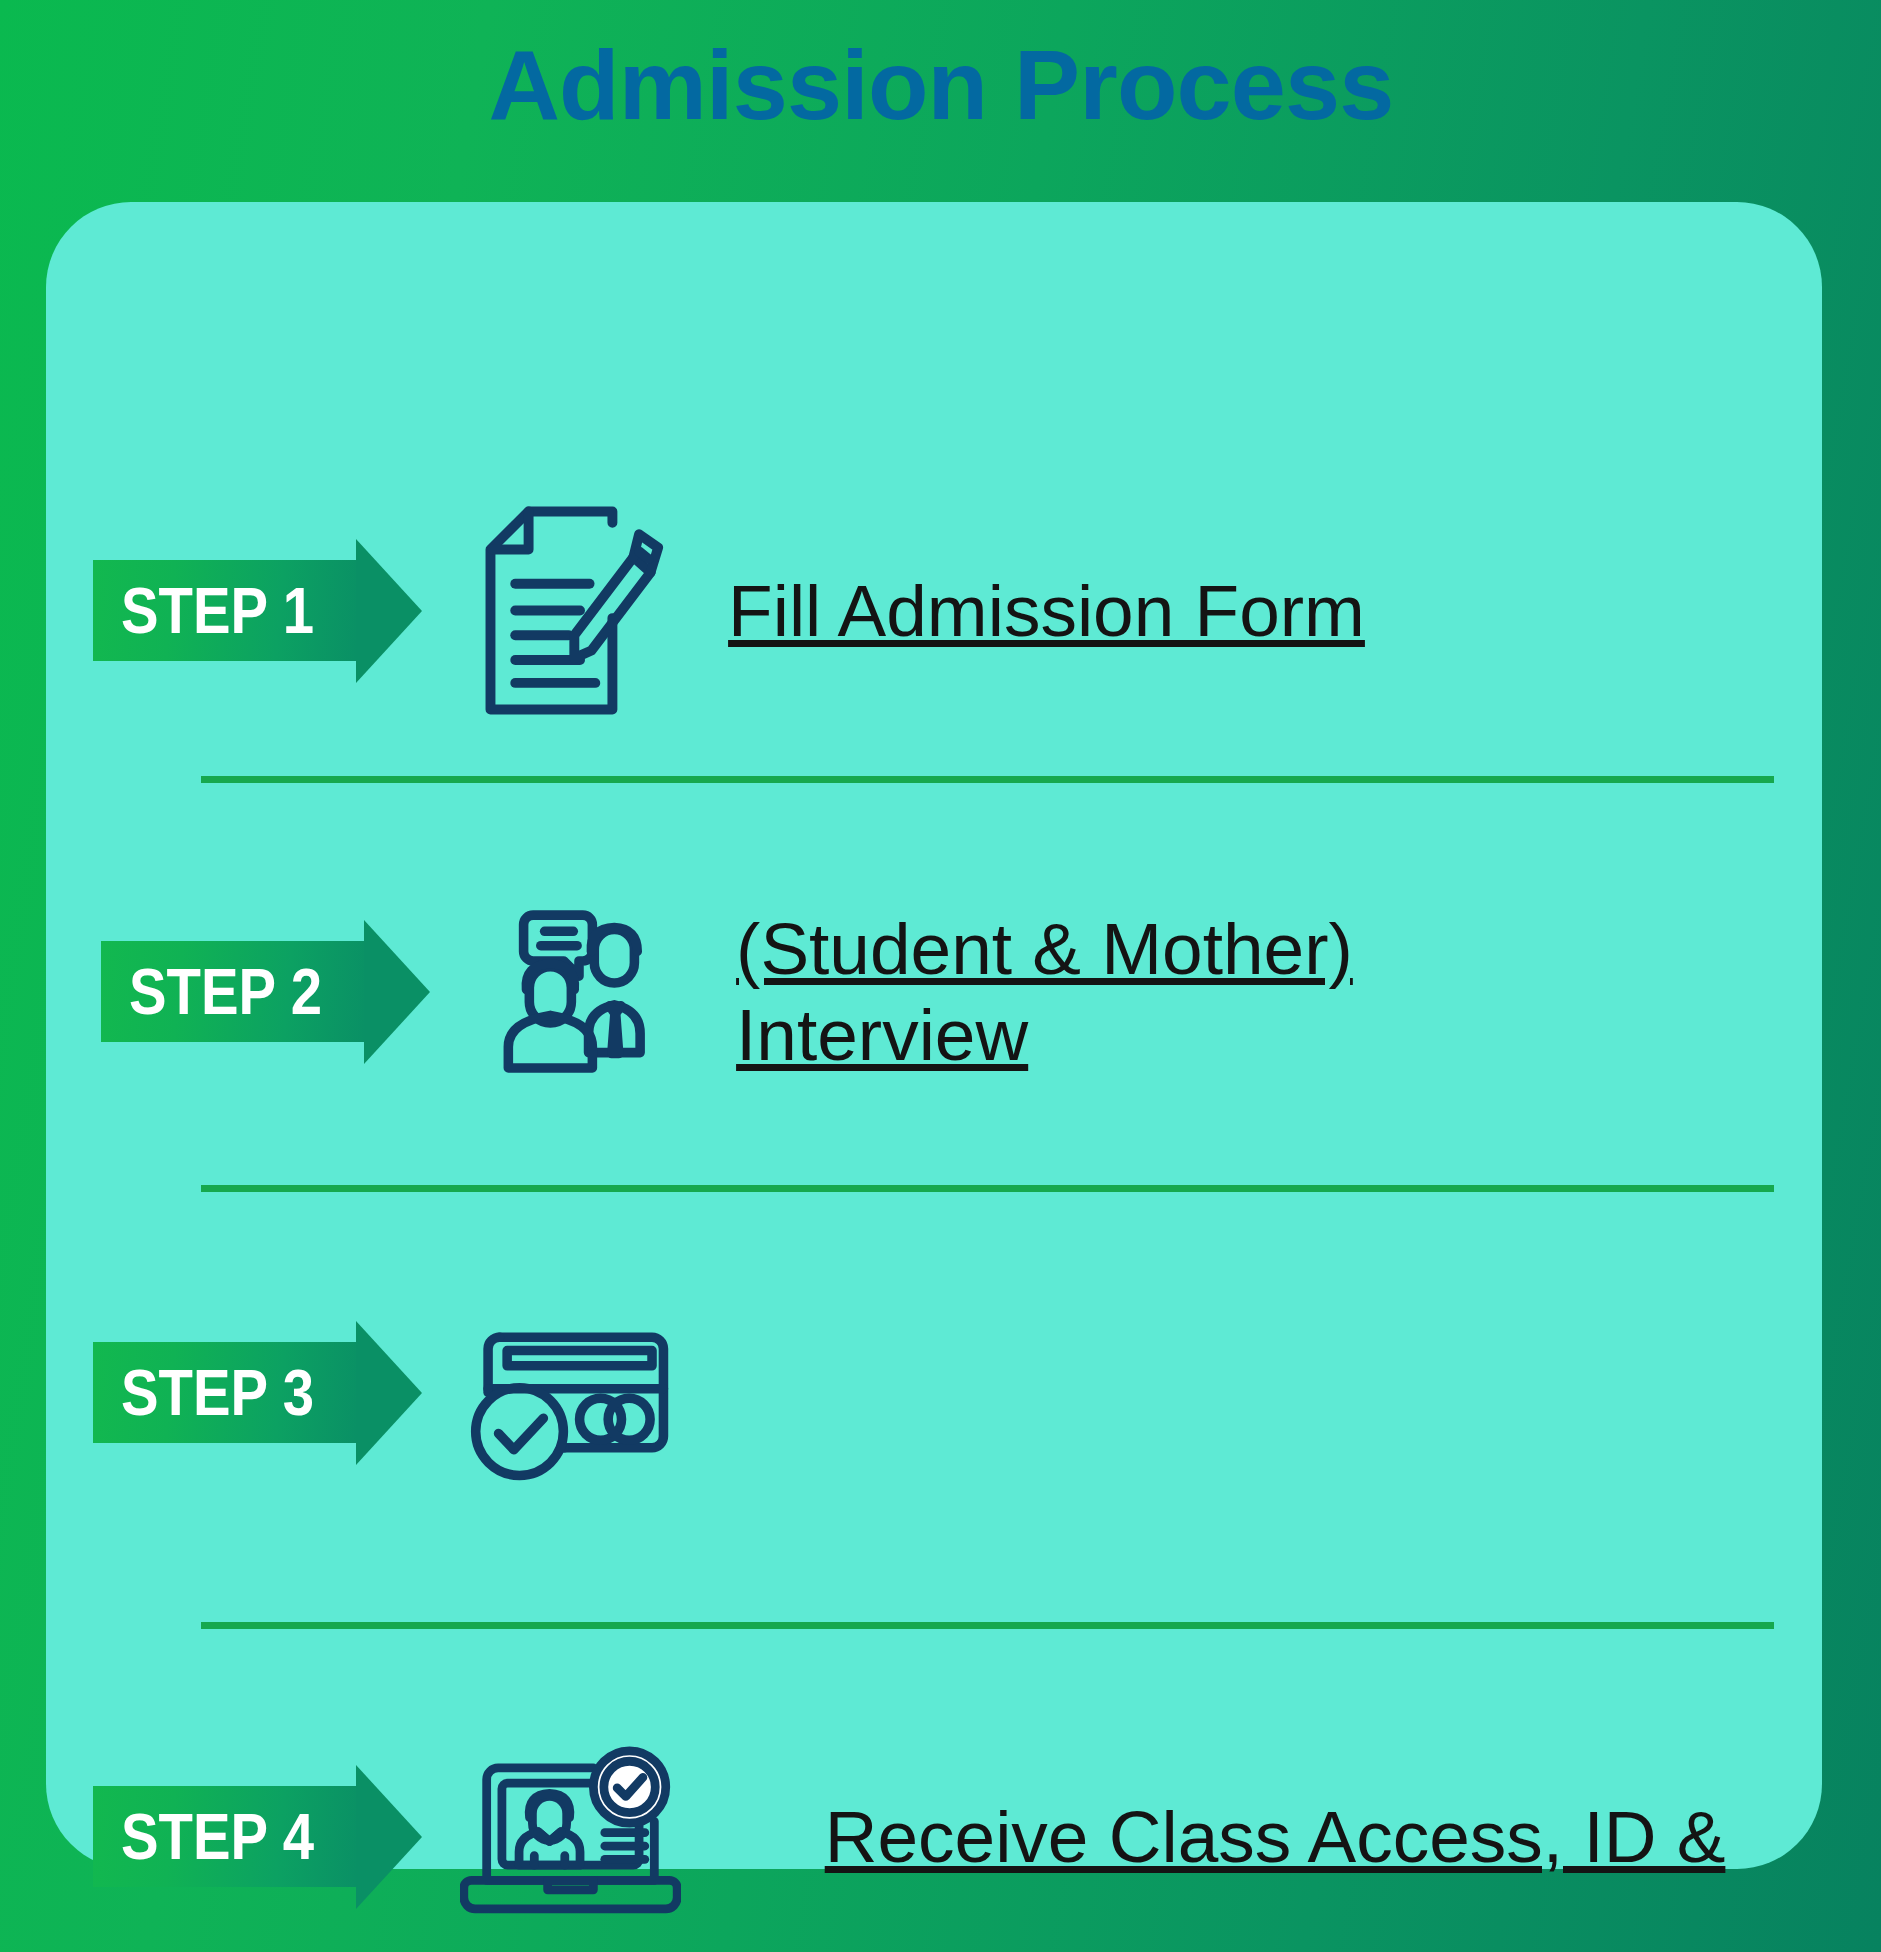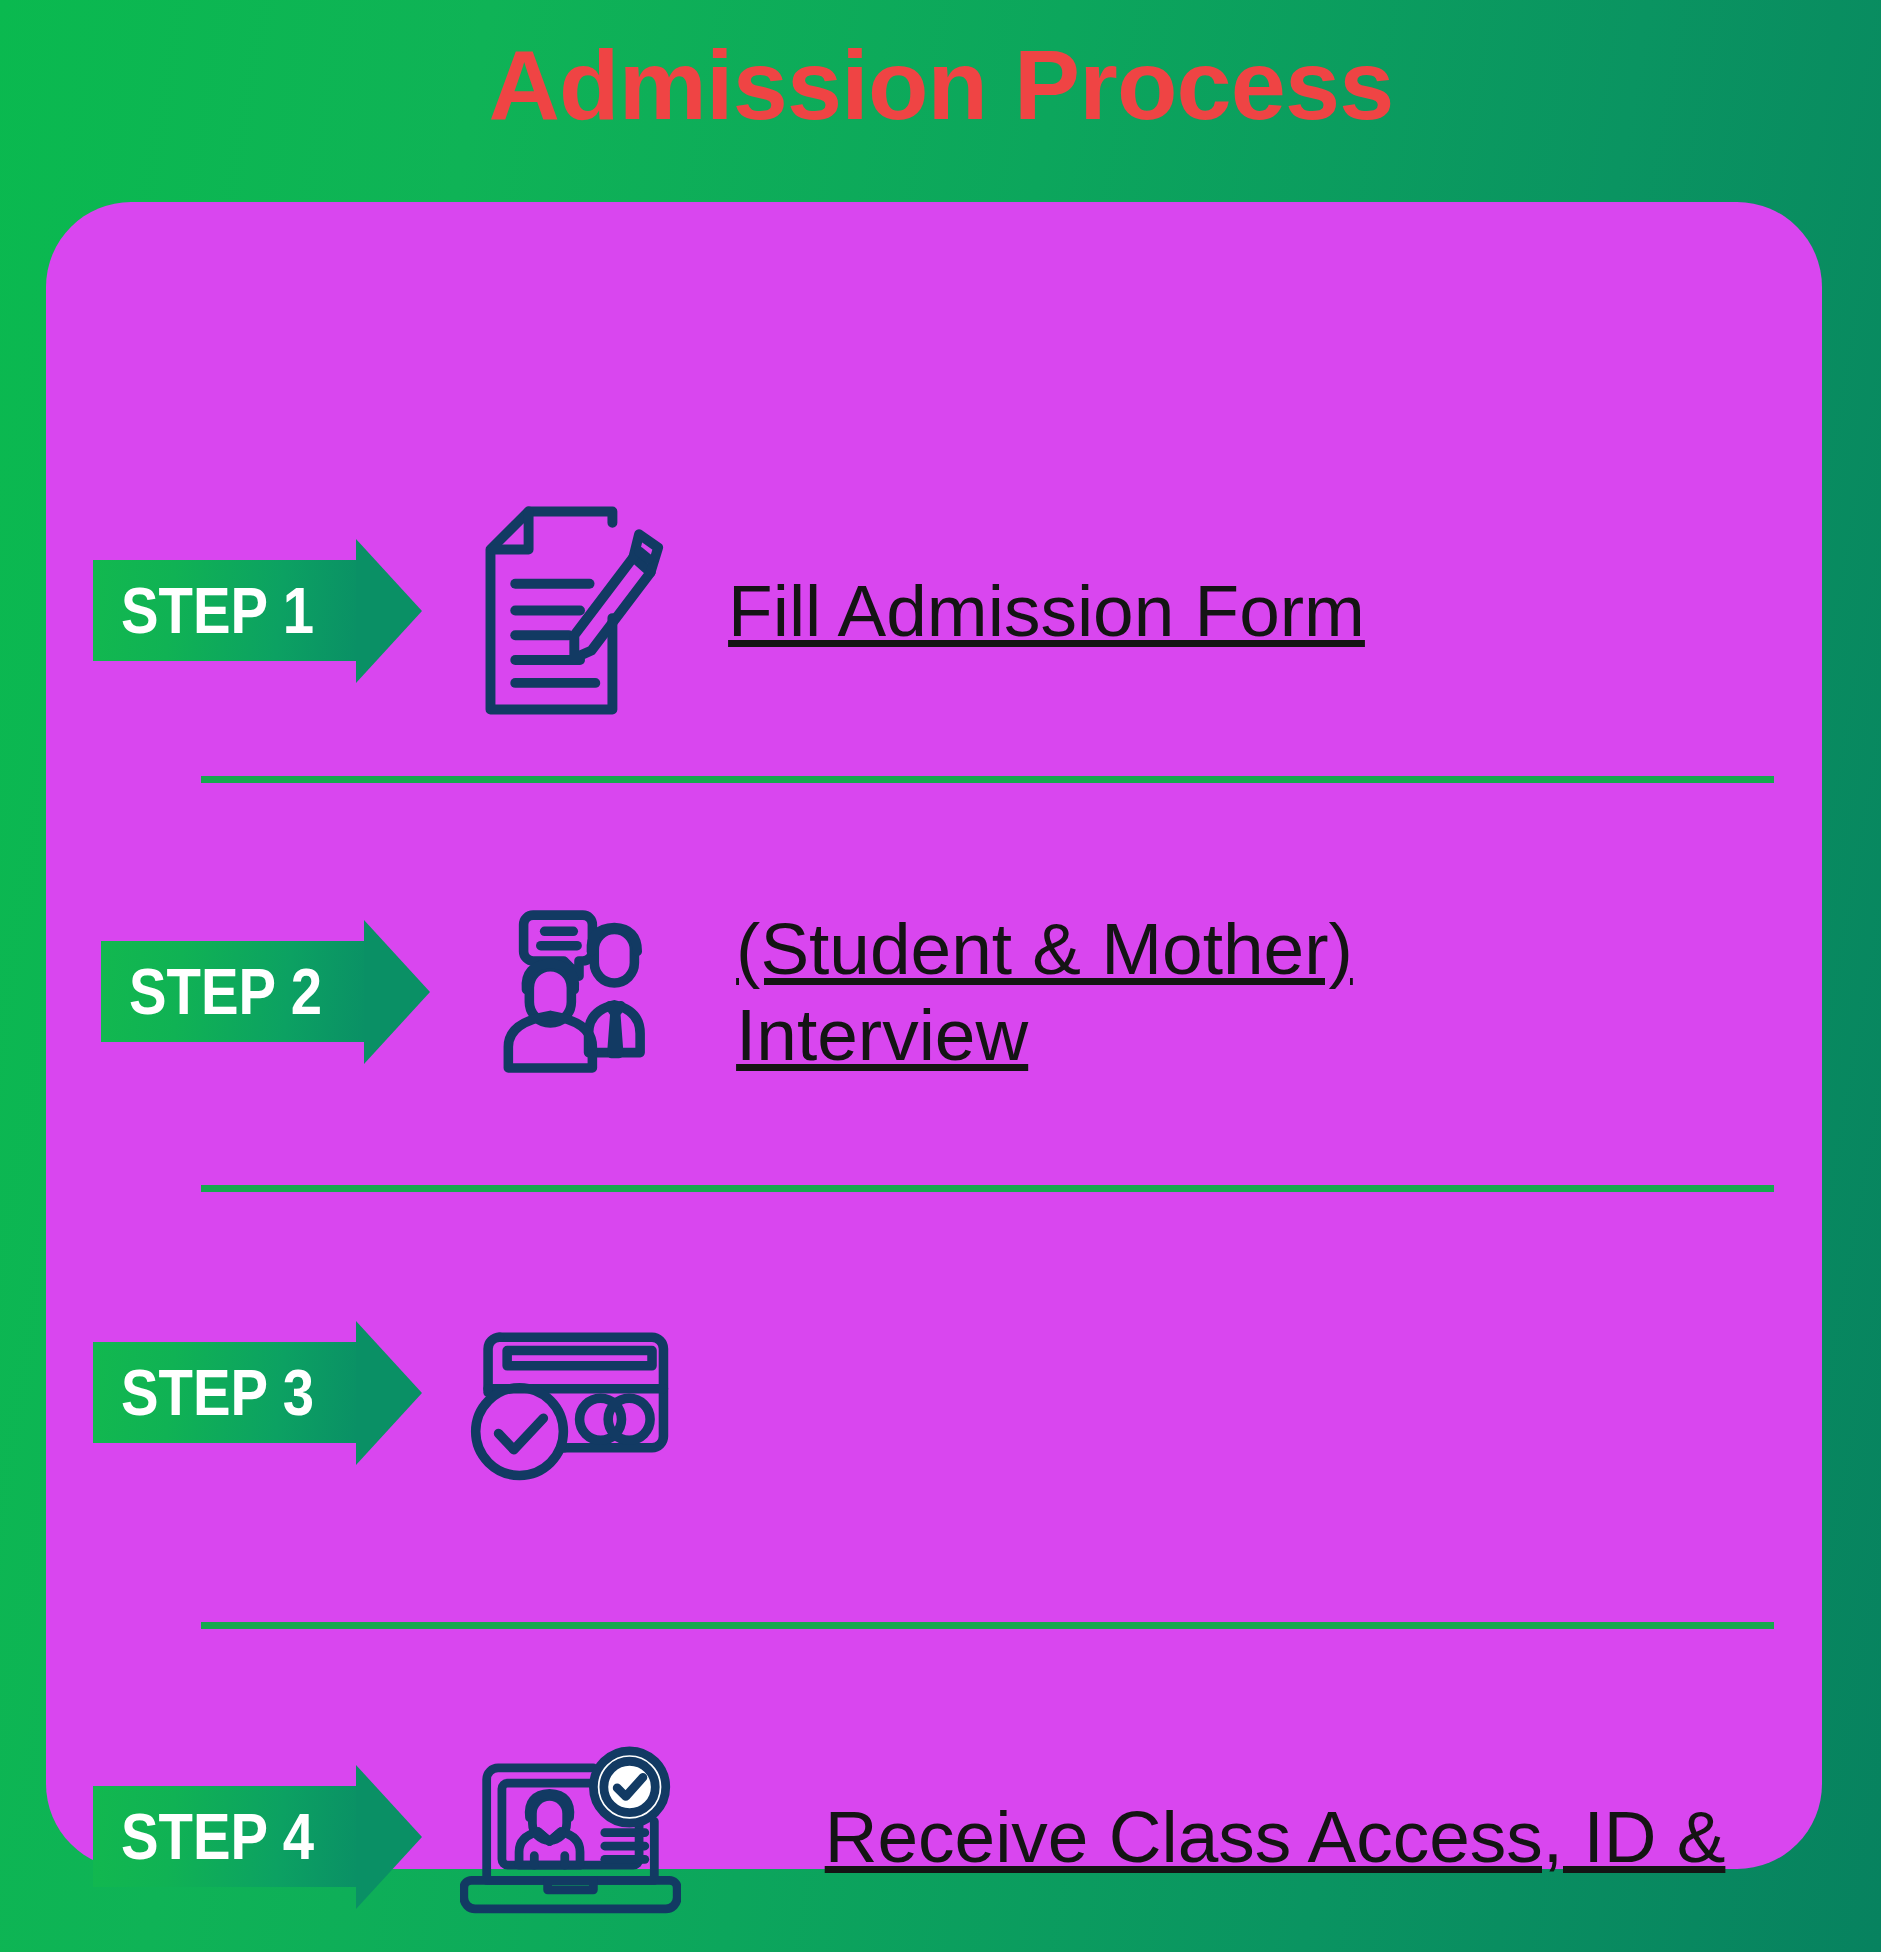--- a/index.html
+++ b/index.html
@@ -16,36 +16,36 @@
     position: relative;
   }
 
   
   #infographic-title {
     position: absolute;
     top: 27.5px;
     left: 0;
     width: 1882px;
     text-align: center;
-    color: #ef4444;
+    color: #0369a1;
     font-size: 99px;
     font-weight: bold;
     letter-spacing: -0.8px;
     line-height: 1.15;
     font-family: "Liberation Sans", sans-serif;
   }
 
   
   #steps-card {
     position: absolute;
     left: 46px;
     top: 202px;
     width: 1776px;
     height: 1667px;
-    background: #d946ef;
+    background: #5eead4;
     border-radius: 85px;
   }
 
   
   .step-row {
     position: absolute;
     left: 0;
     width: 100%;
     display: flex;
     align-items: center;

